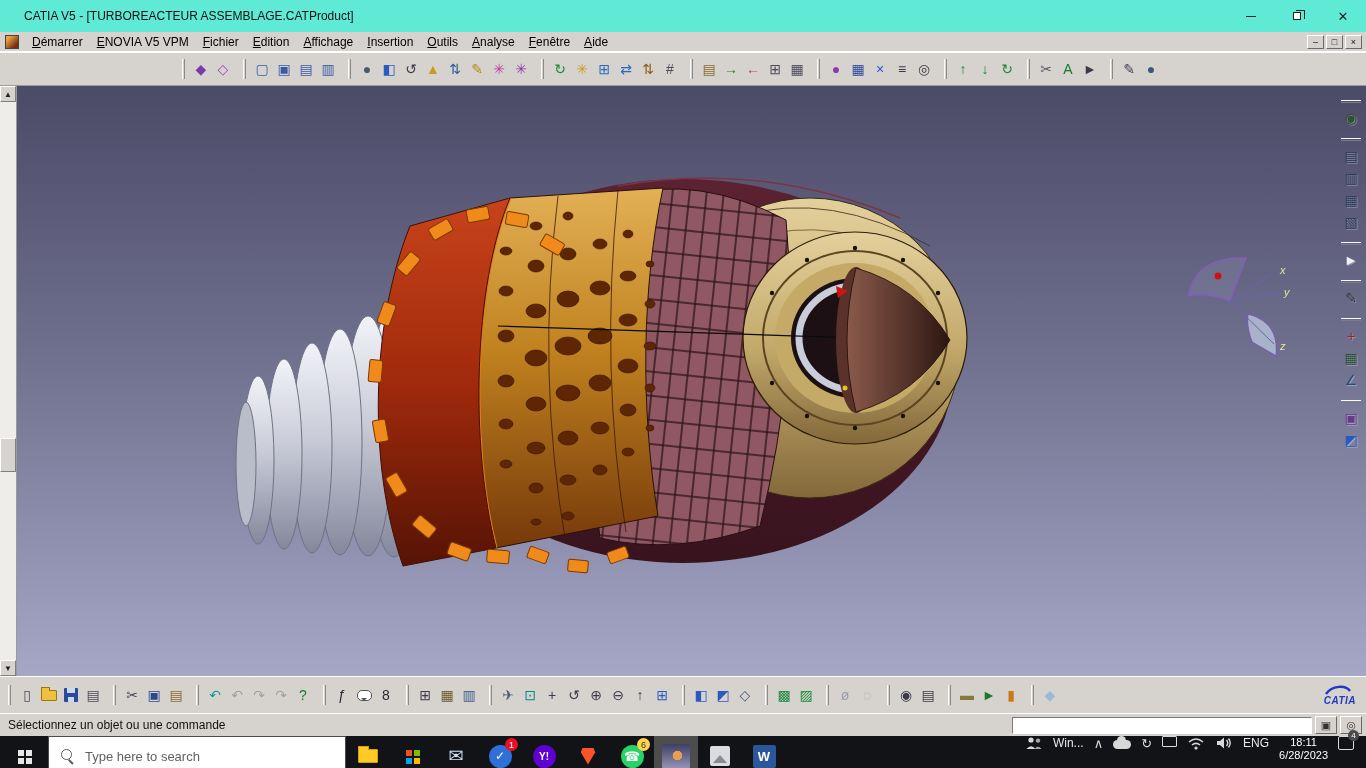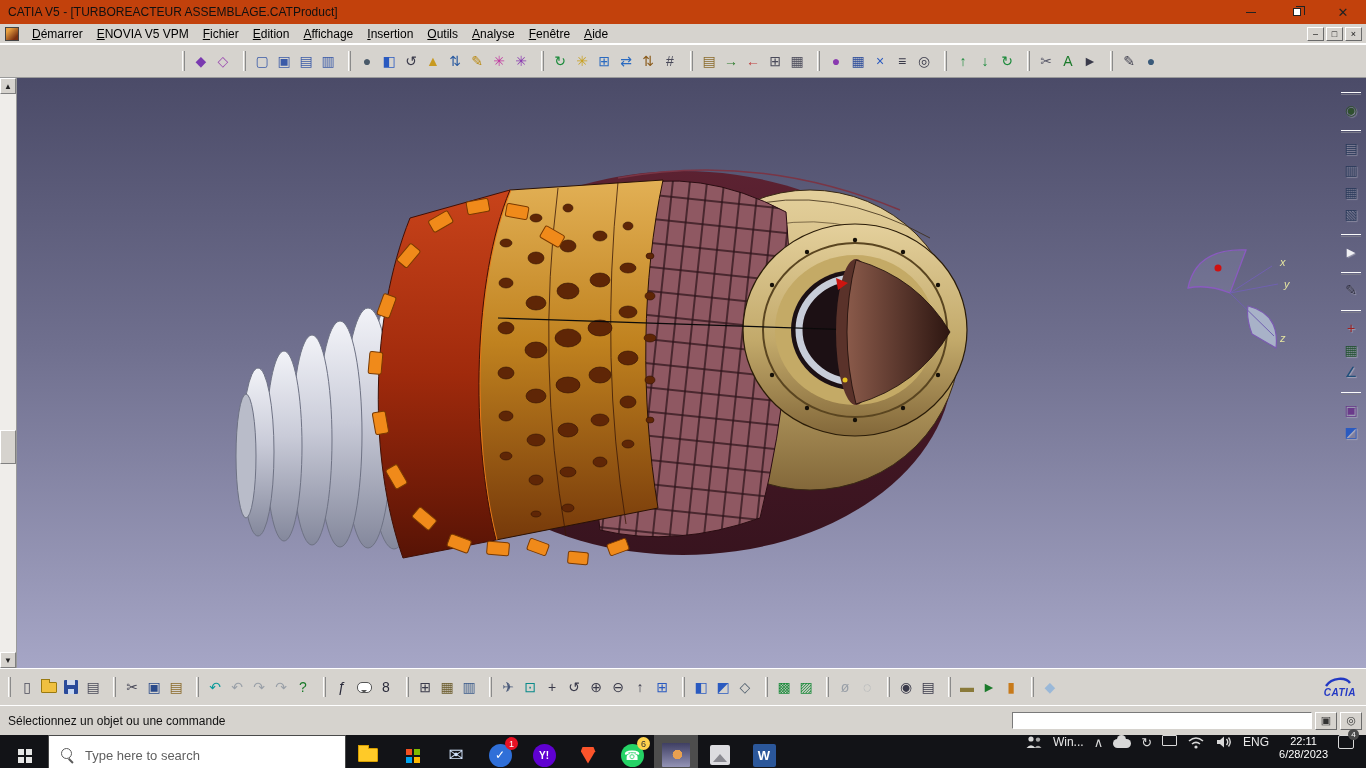--- a/index.html
+++ b/index.html
@@ -1,20 +1,20 @@
 <!DOCTYPE html>
 <html><head>
 <meta charset="utf-8">
 <style>
   * { box-sizing: border-box; margin: 0; padding: 0; }
   html,body { width:1366px; height:768px; overflow:hidden; font-family:"Liberation Sans",sans-serif; }
   .root { width:1366px; height:768px; display:flex; flex-direction:column; background:#d6d3ce; }
 
   
-  .titlebar { height:24px; background:#c2410c; display:flex; align-items:center; padding-left:8px; font-size:12px; color:#111; flex:0 0 auto; }
+  .titlebar { height:32px; background:#5eead4; display:flex; align-items:center; padding-left:24px; font-size:12px; color:#111; flex:0 0 auto; }
   .title-controls { margin-left:auto; display:flex; height:100%; }
   .tctl { width:46px; height:100%; display:flex; align-items:center; justify-content:center; color:#222; font-size:13px; }
   .ico-min { width:10px; height:1px; background:#222; display:block; }
   .ico-restore { width:8px; height:8px; border:1px solid #222; position:relative; background:#fff; display:block; }
   .ico-restore::before { content:''; position:absolute; top:-3px; left:2px; width:8px; height:8px; border:1px solid #222; border-left:none; border-bottom:none; }
 
   
   .menubar { height:20px; background:#d6d3ce; display:flex; align-items:center; font-size:12px; padding-left:3px; border-bottom:1px solid #fff; flex:0 0 auto; }
   .doc-ic { width:14px; height:14px; margin:0 6px 0 2px; background:linear-gradient(135deg,#e8a040 20%,#7a3010 80%); border:1px solid #444; }
   .menu-item { padding:2px 7px; color:#000; white-space:nowrap; }
@@ -45,21 +45,21 @@
   .varrow { position:absolute; left:0; width:16px; height:16px; background:#d6d3ce; border:1px solid; border-color:#fff #808080 #808080 #fff; display:flex; align-items:center; justify-content:center; font-size:8px; color:#222; }
   .vthumb { position:absolute; left:0; top:352px; width:16px; height:34px; background:#d6d3ce; border:1px solid; border-color:#fff #808080 #808080 #fff; }
   .compass-svg, .axes-svg { position:absolute; z-index:4; }
   .compass-svg { left:1168px; top:158px; }
   #tb-right { position:absolute; right:1px; top:14px; width:28px; display:flex; flex-direction:column; z-index:6; }
   #tb-right .tb-group { flex-direction:column; margin:0 0 9px 0; }
   #tb-right .tb-handle { width:20px; height:3px; border:none; border-top:1px solid #fbfbfb; border-bottom:1px solid #7a7a8a; margin:0 auto 4px; }
   #tb-right .tbi { margin:0 auto; text-shadow:1px 1px 1px rgba(255,255,255,0.35); }
 
   
-  .statusbar { height:30px; background:#d6d3ce; border-top:1px solid #fff; display:flex; align-items:center; font-size:12px; color:#111; padding:0 4px 0 8px; flex:0 0 auto; }
+  .statusbar { height:23px; background:#d6d3ce; border-top:1px solid #fff; display:flex; align-items:center; font-size:12px; color:#111; padding:0 4px 0 8px; flex:0 0 auto; }
   .status-input { margin-left:auto; width:300px; height:17px; background:#fff; border:1px solid; border-color:#7a7a7a #fff #fff #7a7a7a; font-size:11px; padding:0 3px; font-family:"Liberation Sans",sans-serif; }
   .sbtn { width:22px; height:18px; margin-left:3px; background:#d6d3ce; border:1px solid; border-color:#fff #6a6a6a #6a6a6a #fff; display:flex; align-items:center; justify-content:center; font-size:11px; color:#333; }
 
   
   .taskbar { height:40px; background:#121317; display:flex; align-items:stretch; color:#fff; flex:0 0 auto; }
   .tstart { width:48px; display:flex; align-items:center; justify-content:center; }
   .winlogo { width:6px; height:6px; background:#e6e6e6; box-shadow:8px 0 #e6e6e6,0 8px #e6e6e6,8px 8px #e6e6e6; margin:-7px 7px 0 0; }
   .tsearch { width:298px; background:#ffffff; border:1px solid #4a4a4a; display:flex; align-items:center; gap:10px; padding-left:12px; color:#5f5f5f; font-size:13px; }
   .mag { width:14px; height:14px; position:relative; flex:0 0 auto; }
   .mag::before { content:''; position:absolute; top:0; left:0; width:9px; height:9px; border:1.5px solid #5a5a5a; border-radius:50%; }
@@ -604,21 +604,21 @@
         <path d="M5 9 Q9 5.6 13 9" stroke="#d8d8d8" fill="none" stroke-width="1.6"></path>
         <circle cx="9" cy="12" r="1.6" fill="#d8d8d8"></circle>
       </svg>
       <svg width="18" height="14">
         <path d="M2 5 h3 l4 -3.5 v11 l-4 -3.5 h-3 z" fill="#d8d8d8"></path>
         <path d="M11.5 4 Q14 7 11.5 10" stroke="#d8d8d8" fill="none" stroke-width="1.4"></path>
         <path d="M13.5 2.5 Q17 7 13.5 11.5" stroke="#d8d8d8" fill="none" stroke-width="1.4"></path>
       </svg>
       <span class="tray-label">ENG</span>
       <div class="clock">
-        <div>22:11</div>
+        <div>18:11</div>
         <div>6/28/2023</div>
       </div>
       <span class="action-center">
         <span class="ac-badge">4</span>
       </span>
     </div>
   </div>
 
 </div>
 

